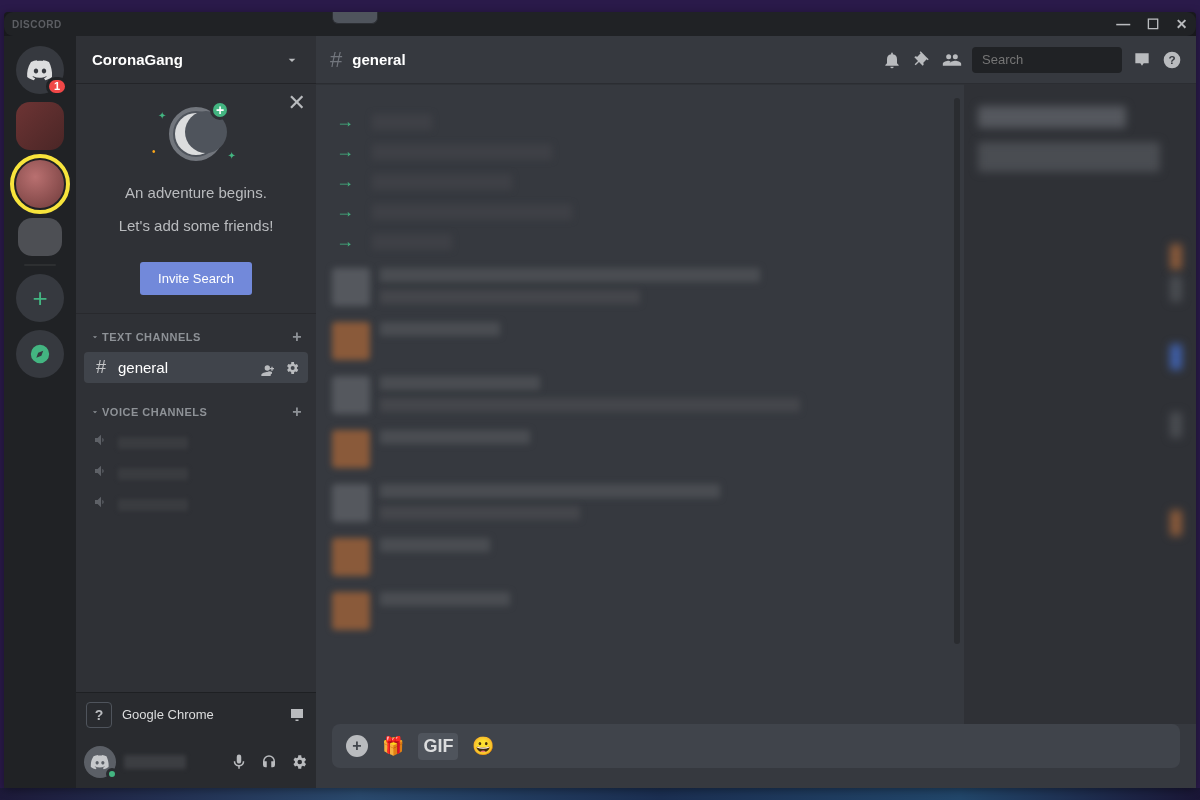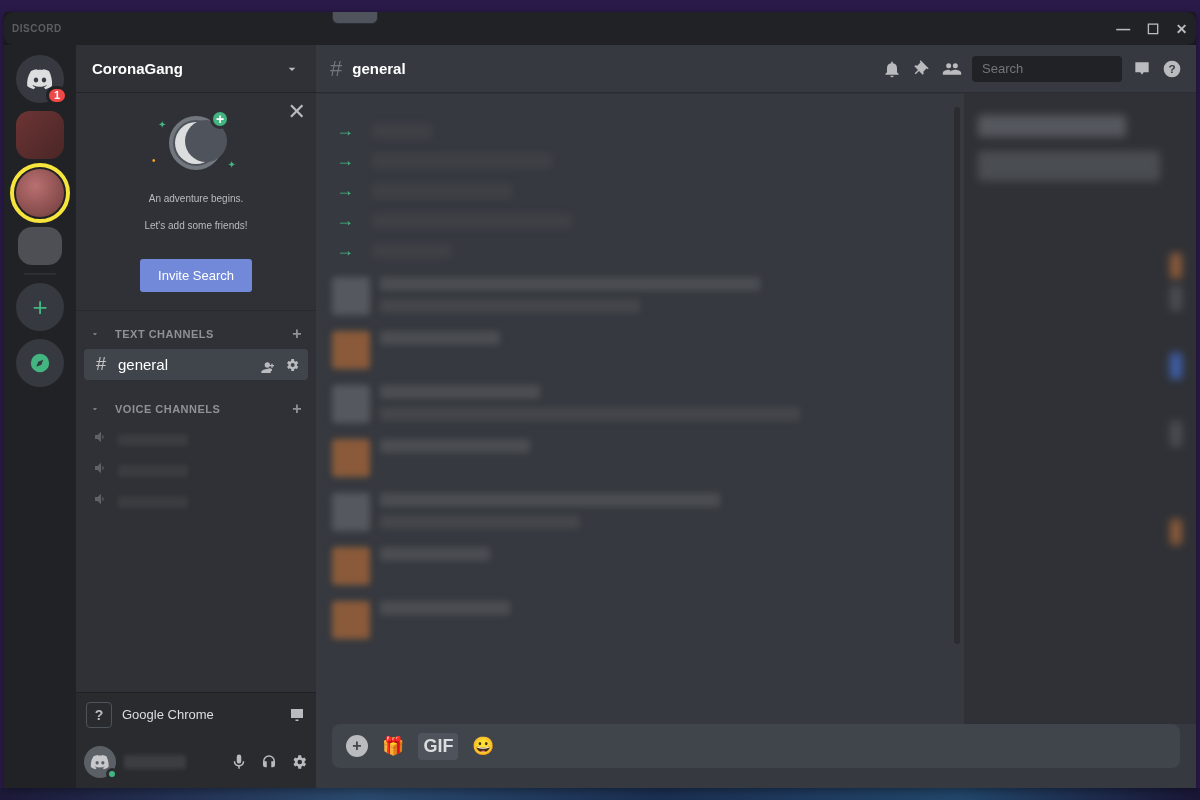--- a/index.html
+++ b/index.html
@@ -27,21 +27,21 @@
   
   .app-window{
     position:absolute;top:12px;left:4px;right:4px;bottom:12px;
     background:var(--bg-darkest);
     border-radius:4px;
     display:flex;flex-direction:column;
     box-shadow:0 2px 10px rgba(0,0,0,0.4);
   }
   
   .titlebar{
-    height:33px;display:flex;align-items:center;justify-content:space-between;
+    height:24px;display:flex;align-items:center;justify-content:space-between;
     padding:0 8px;color:#5c5e63;font-size:10px;font-weight:700;letter-spacing:0.5px;
     background:var(--bg-darker);
     border-radius:9px;
   }
   .titlebar .win-controls{display:flex;gap:16px;font-size:14px;color:#b9bbbe;}
   .titlebar .win-controls span{cursor:pointer;}
   
   .main{
     flex:1;display:flex;min-height:0;
   }
@@ -105,32 +105,32 @@
   .welcome-illus .crescent::after{
     content:"";position:absolute;width:42px;height:42px;border-radius:50%;
     background:#4f545c;left:10px;top:-2px;
   }
   .welcome-illus .plus{
     position:absolute;top:0;right:0;width:20px;height:20px;border-radius:50%;
     background:var(--green);color:#fff;font-weight:700;display:flex;align-items:center;justify-content:center;
     border:3px solid var(--bg-dark);font-size:14px;
   }
   .welcome-illus .spark{position:absolute;color:#43b581;font-size:10px;}
-  .welcome-card p{margin:16px 0;font-size:10px;}
+  .welcome-card p{margin:16px 0;font-size:15px;}
   .invite-btn{
     margin-top:12px;background:var(--blurple);color:#fff;border:none;
     padding:9px 18px;border-radius:3px;font-size:13px;font-weight:500;cursor:pointer;
   }
   .channel-scroll{flex:1;overflow:hidden;padding:8px 8px 0 8px;}
   .section-head{
     display:flex;align-items:center;justify-content:space-between;
     color:var(--text-muted);font-size:11px;font-weight:600;letter-spacing:0.5px;
     padding:6px 6px;cursor:pointer;
   }
-  .section-head .left{display:flex;align-items:center;gap:15px;}
+  .section-head .left{display:flex;align-items:center;gap:2px;}
   .section-head svg.caret{width:10px;height:10px;fill:var(--text-muted);}
   .section-head .plus{font-size:16px;color:var(--text-muted);cursor:pointer;}
   .channel-item{
     display:flex;align-items:center;gap:8px;padding:5px 8px;border-radius:4px;
     color:var(--text-muted);font-size:15px;cursor:pointer;
   }
   .channel-item.active{background:var(--bg-light);color:var(--text-bright);}
   .channel-item .hash, .channel-item .spk{width:18px;text-align:center;font-size:18px;opacity:0.7;}
   .channel-item .grow{flex:1;}
   .channel-item .tools{display:flex;gap:8px;color:#b9bbbe;font-size:14px;}

